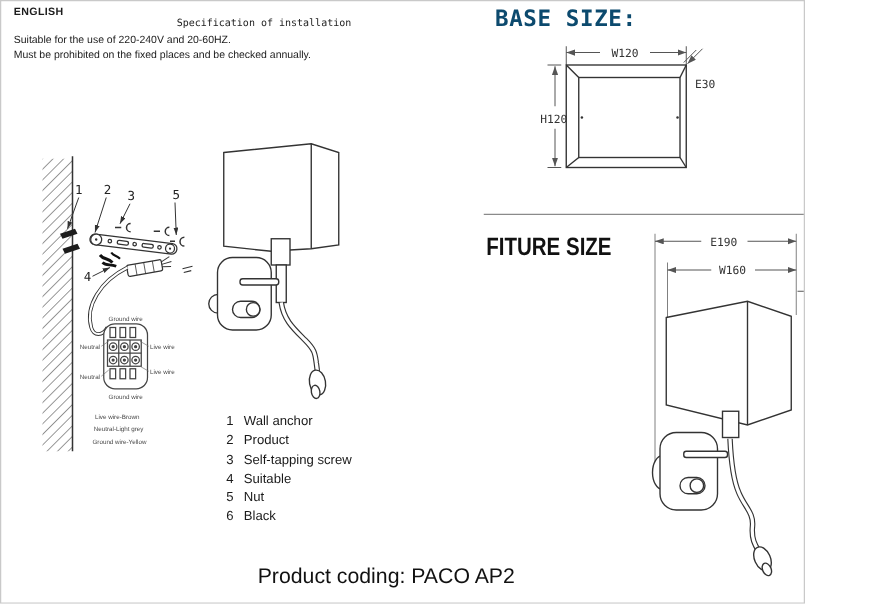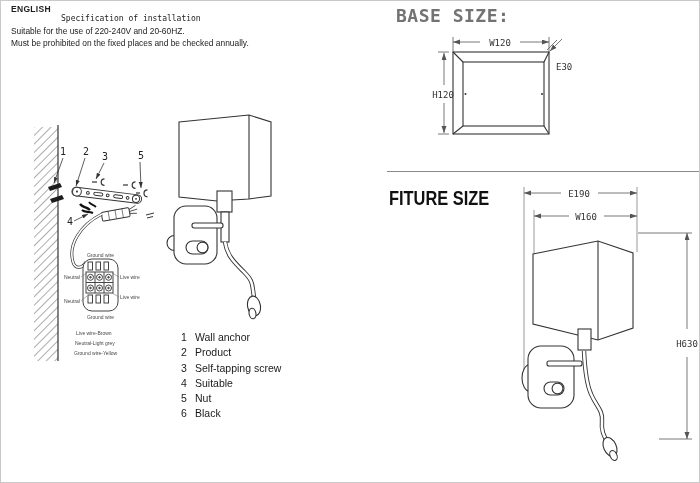--- a/index.html
+++ b/index.html
@@ -1,23 +1,23 @@
 <!DOCTYPE html>
 <html><head>
 <meta charset="utf-8">
 <style>
   html,body{margin:0;padding:0;background:#fff;}
-  #page{position:relative;width:700px;height:483px;background:#fff;border:1px solid #c9c9c9;
+  #page{position:relative;width:644px;height:483px;background:#fff;border:1px solid #c9c9c9;
         box-sizing:border-box;overflow:hidden;font-family:"Liberation Sans",sans-serif;color:#1d1d1d;}
   .abs{position:absolute;}
   .mono{font-family:"DejaVu Sans Mono",monospace;}
   #english-heading{left:10px;top:3px;font-size:8.5px;font-weight:700;letter-spacing:.3px;}
-  #spec-subheading{left:60px;top:13px;width:220px;text-align:left;font-size:8px;color:#222;}
+  #spec-subheading{left:60px;top:13px;width:220px;text-align:right;font-size:8px;color:#222;}
   #instructions{left:10px;top:24px;width:380px;font-size:8.4px;line-height:12.3px;color:#1b1b1b;}
-  #base-size-title{left:395px;top:4px;font-size:18px;font-weight:600;letter-spacing:.5px;color:#737373;}
+  #base-size-title{left:395px;top:4px;font-size:18px;font-weight:600;letter-spacing:.5px;color:#0c4a6e;}
   #divider{left:386px;top:170px;width:314px;height:1px;background:#8a8a8a;}
   #fiture-size-title{left:388px;top:186px;font-size:20px;font-weight:600;color:#111;
         transform:scaleX(.82);transform-origin:left center;white-space:nowrap;}
   #parts-list{left:180px;top:329px;font-size:10.5px;line-height:15.3px;color:#1a1a1a;}
   .prow{display:flex;}
   .pnum{width:9px;}
   .plabel{margin-left:5px;white-space:nowrap;}
   #product-coding{left:108px;top:450px;width:400px;text-align:center;font-size:17px;color:#111;}
   svg{position:absolute;overflow:visible;}
   svg text{fill:#333;}
@@ -257,14 +257,15 @@
     <div class="prow">
       <span class="pnum">5</span>
       <span class="plabel">Nut</span>
     </div>
     <div class="prow">
       <span class="pnum">6</span>
       <span class="plabel">Black</span>
     </div>
   </div>
 
+  <div class="abs" id="product-coding">Product coding: PACO AP2</div>
 
 </div>
 
 </body></html>

